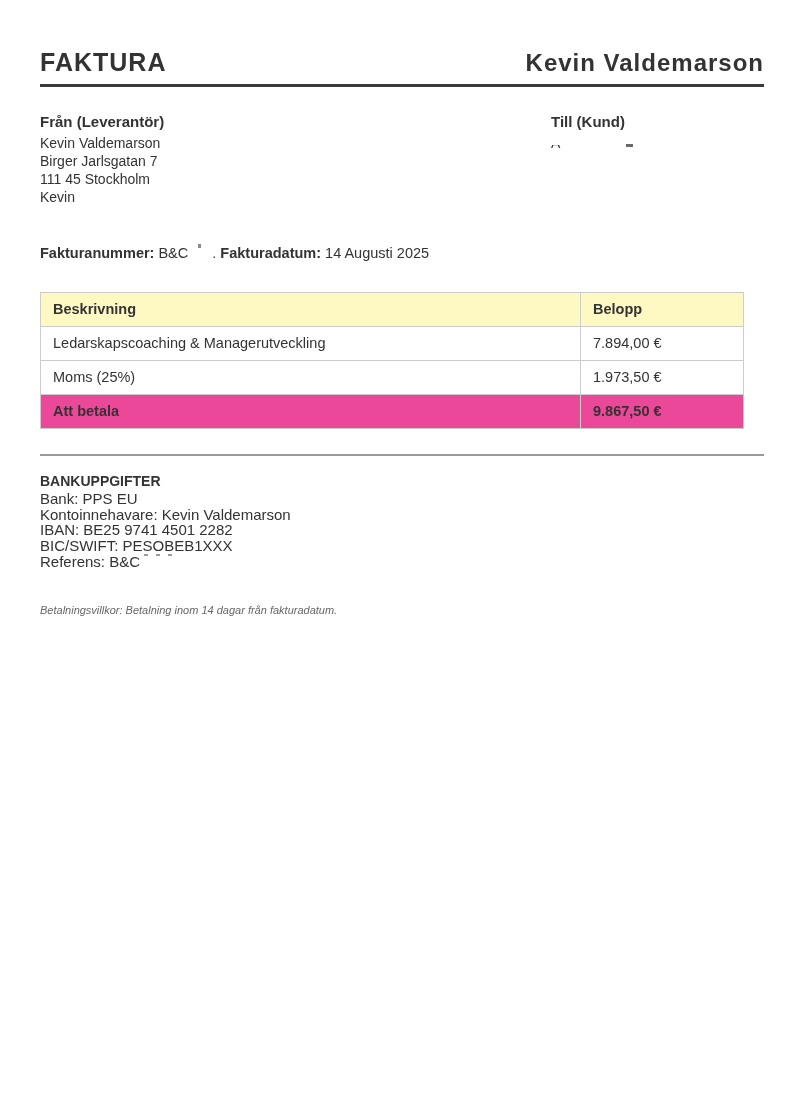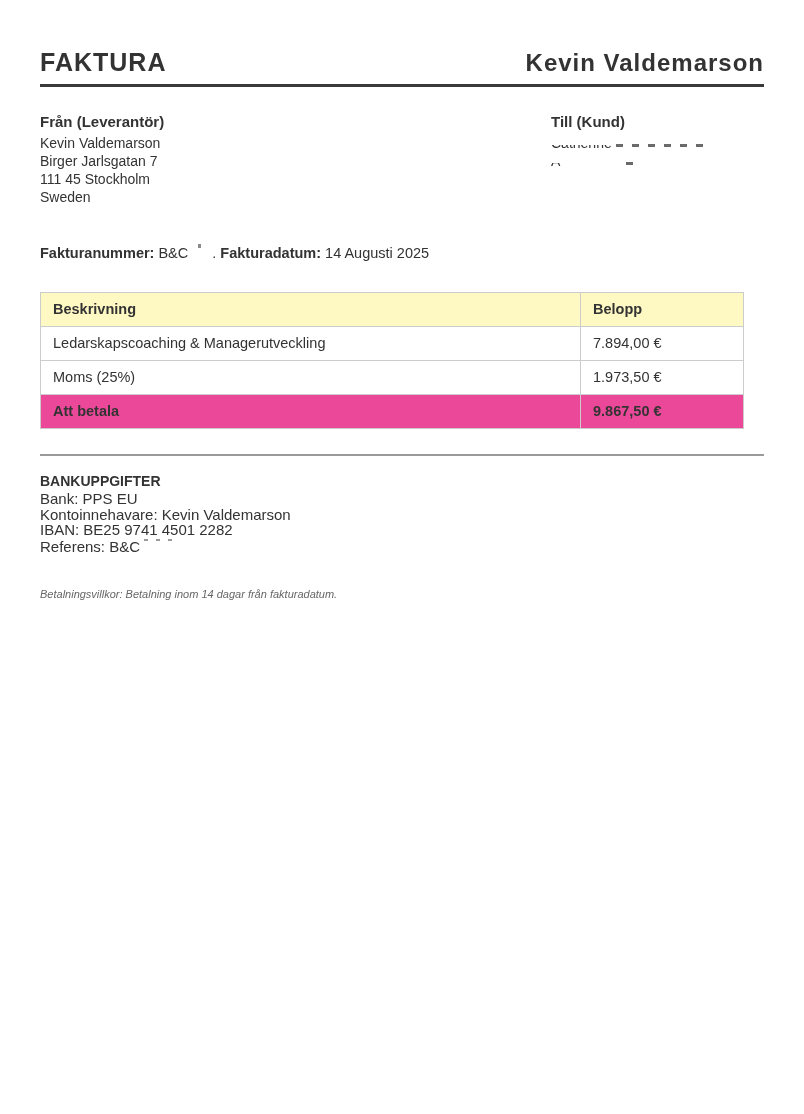--- a/index.html
+++ b/index.html
@@ -87,25 +87,24 @@
       <h1 class="doc-title">FAKTURA</h1>
       <div class="issuer-name">Kevin Valdemarson</div>
     </div>
 
     <div class="parties">
       <div class="party-from">
         <div class="party-heading">Från (Leverantör)</div>
         <div class="party-line">Kevin Valdemarson</div>
         <div class="party-line">Birger Jarlsgatan 7</div>
         <div class="party-line">111 45 Stockholm</div>
-        <div class="party-line">Sweden</div>
+        <div class="party-line">Kevin</div>
       </div>
       <div class="party-to">
         <div class="party-heading">Till (Kund)</div>
-        <div class="party-line"><span class="cut">Catherine</span> <span class="frags w-88"></span></div>
         <div class="party-line"><span class="cut">A</span><span class="frags w-16"></span></div>
       </div>
     </div>
 
     <div class="meta">
       <b>Fakturanummer:</b>
       <span>B&amp;C</span><span class="redact-gap"></span><span>.</span>
       <b>Fakturadatum:</b>
       <span>14 Augusti 2025</span>
     </div>
@@ -137,19 +136,20 @@
       </tbody>
     </table>
 
     <hr class="divider">
 
     <div class="bank">
       <div class="bank-heading">BANKUPPGIFTER</div>
       <div class="bank-line">Bank: PPS EU</div>
       <div class="bank-line">Kontoinnehavare: Kevin Valdemarson</div>
       <div class="bank-line">IBAN: BE25 9741 4501 2282</div>
+      <div class="bank-line">BIC/SWIFT: PESOBEB1XXX</div>
       <div class="bank-line"><span>Referens: B&amp;C</span><span class="frags-top"></span></div>
     </div>
 
     <div class="terms">Betalningsvillkor: Betalning inom 14 dagar från fakturadatum.</div>
 
   </div>
 </div>
 
 </body></html>

